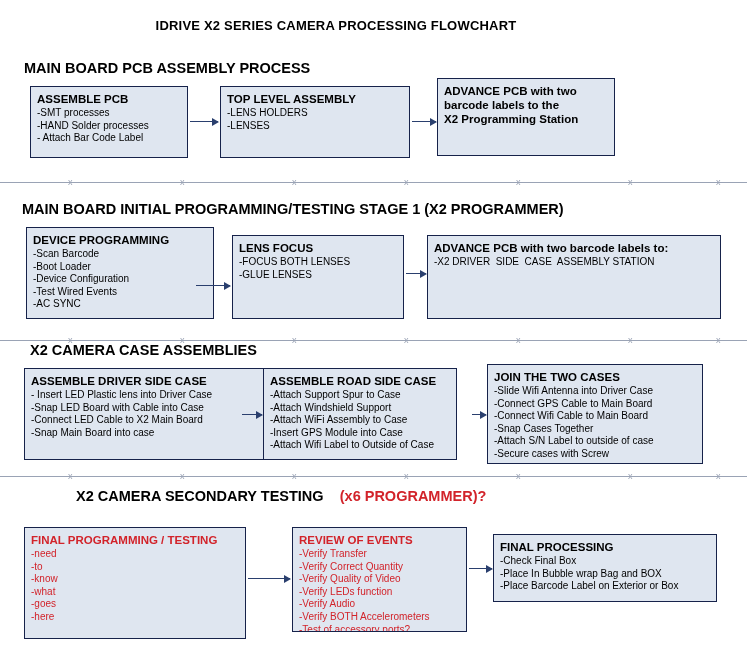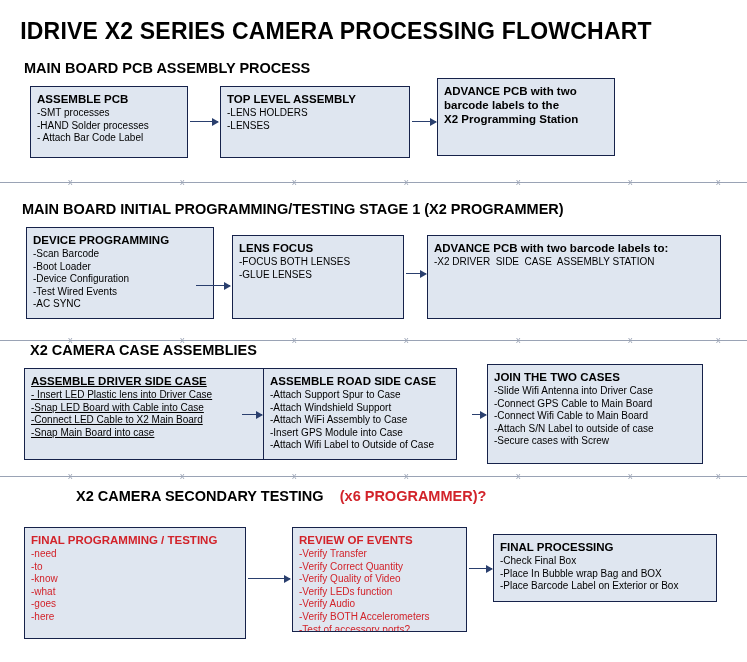--- a/index.html
+++ b/index.html
@@ -20,21 +20,21 @@
     width: 747px;
     height: 662px;
   }
 
   .title {
     position: absolute;
     left: 0;
     top: 18px;
     width: 672px;
     text-align: center;
-    font-size: 23px;
+    font-size: 13px;
     font-weight: bold;
     letter-spacing: 0.2px;
   }
 
   .section-head {
     position: absolute;
     font-size: 14.5px;
     font-weight: bold;
     white-space: nowrap;
   }
@@ -164,21 +164,21 @@
   <div class="tick" style="left:68px; top:336px;">x</div>
   <div class="tick" style="left:180px; top:336px;">x</div>
   <div class="tick" style="left:292px; top:336px;">x</div>
   <div class="tick" style="left:404px; top:336px;">x</div>
   <div class="tick" style="left:516px; top:336px;">x</div>
   <div class="tick" style="left:628px; top:336px;">x</div>
   <div class="tick" style="left:716px; top:336px;">x</div>
 
   <div class="section-head" style="left:30px; top:342px;">X2 CAMERA CASE ASSEMBLIES</div>
 
-  <div class="box" style="left:24px; top:368px; width:260px; height:92px;text-decoration:underline;">
+  <div class="box" style="left:24px; top:368px; width:260px; height:92px;">
     <div class="hdr">ASSEMBLE DRIVER SIDE CASE</div>
     <div class="line">- Insert LED Plastic lens into Driver Case</div>
     <div class="line">-Snap LED Board with Cable into Case</div>
     <div class="line">-Connect LED Cable to X2 Main Board</div>
     <div class="line">-Snap Main Board into case</div>
   </div>
 
   <div class="arrow" style="left:242px; top:414px; width:20px;"></div>
 
   <div class="box" style="left:263px; top:368px; width:194px; height:92px;">
@@ -190,20 +190,21 @@
     <div class="line">-Attach Wifi Label to Outside of Case</div>
   </div>
 
   <div class="arrow" style="left:472px; top:414px; width:14px;"></div>
 
   <div class="box" style="left:487px; top:364px; width:216px; height:100px;">
     <div class="hdr">JOIN THE TWO CASES</div>
     <div class="line">-Slide Wifi Antenna into Driver Case</div>
     <div class="line">-Connect GPS Cable to Main Board</div>
     <div class="line">-Connect Wifi Cable to Main Board</div>
+    <div class="line">-Snap Cases Together</div>
     <div class="line">-Attach S/N Label to outside of case</div>
     <div class="line">-Secure cases with Screw</div>
   </div>
 
   <div class="hline" style="left:0px; top:476px; width:747px;"></div>
   <div class="tick" style="left:68px; top:472px;">x</div>
   <div class="tick" style="left:180px; top:472px;">x</div>
   <div class="tick" style="left:292px; top:472px;">x</div>
   <div class="tick" style="left:404px; top:472px;">x</div>
   <div class="tick" style="left:516px; top:472px;">x</div>

